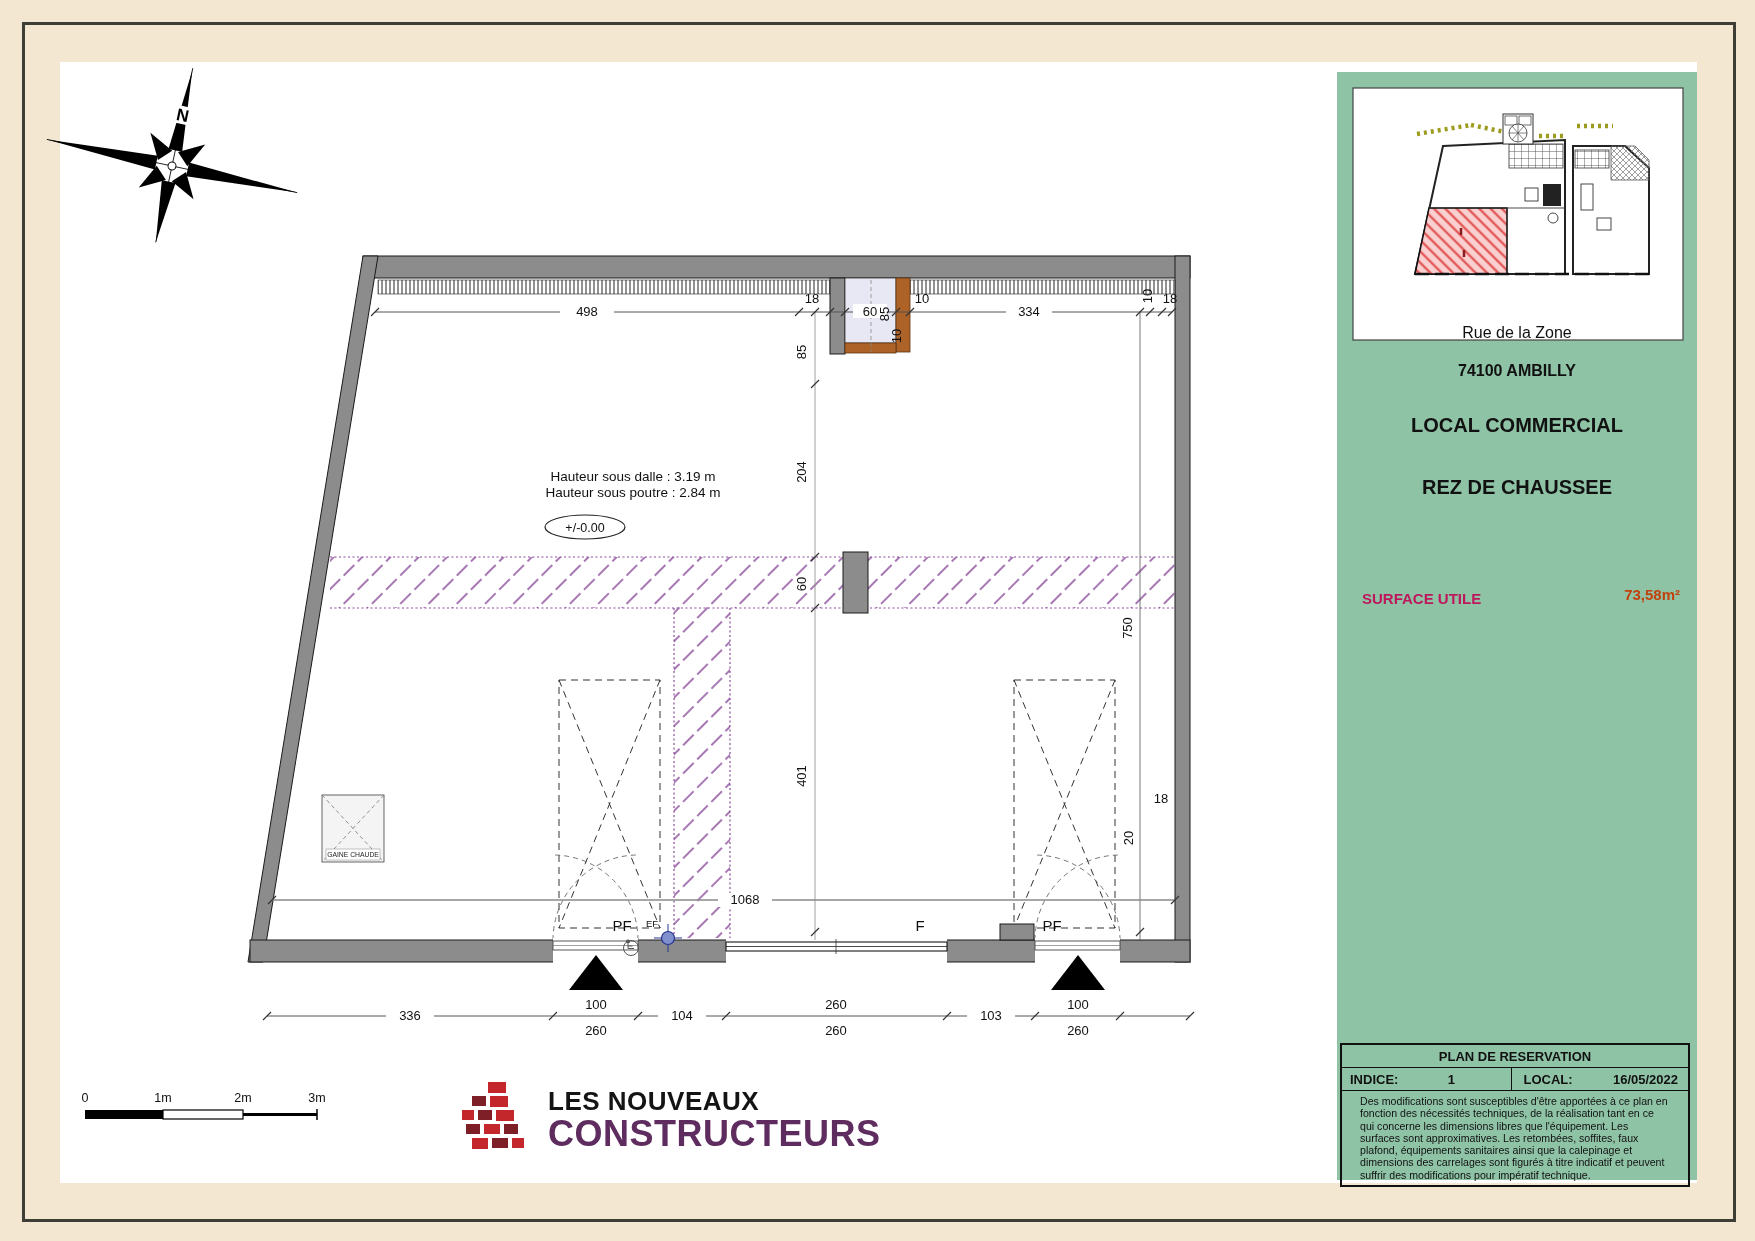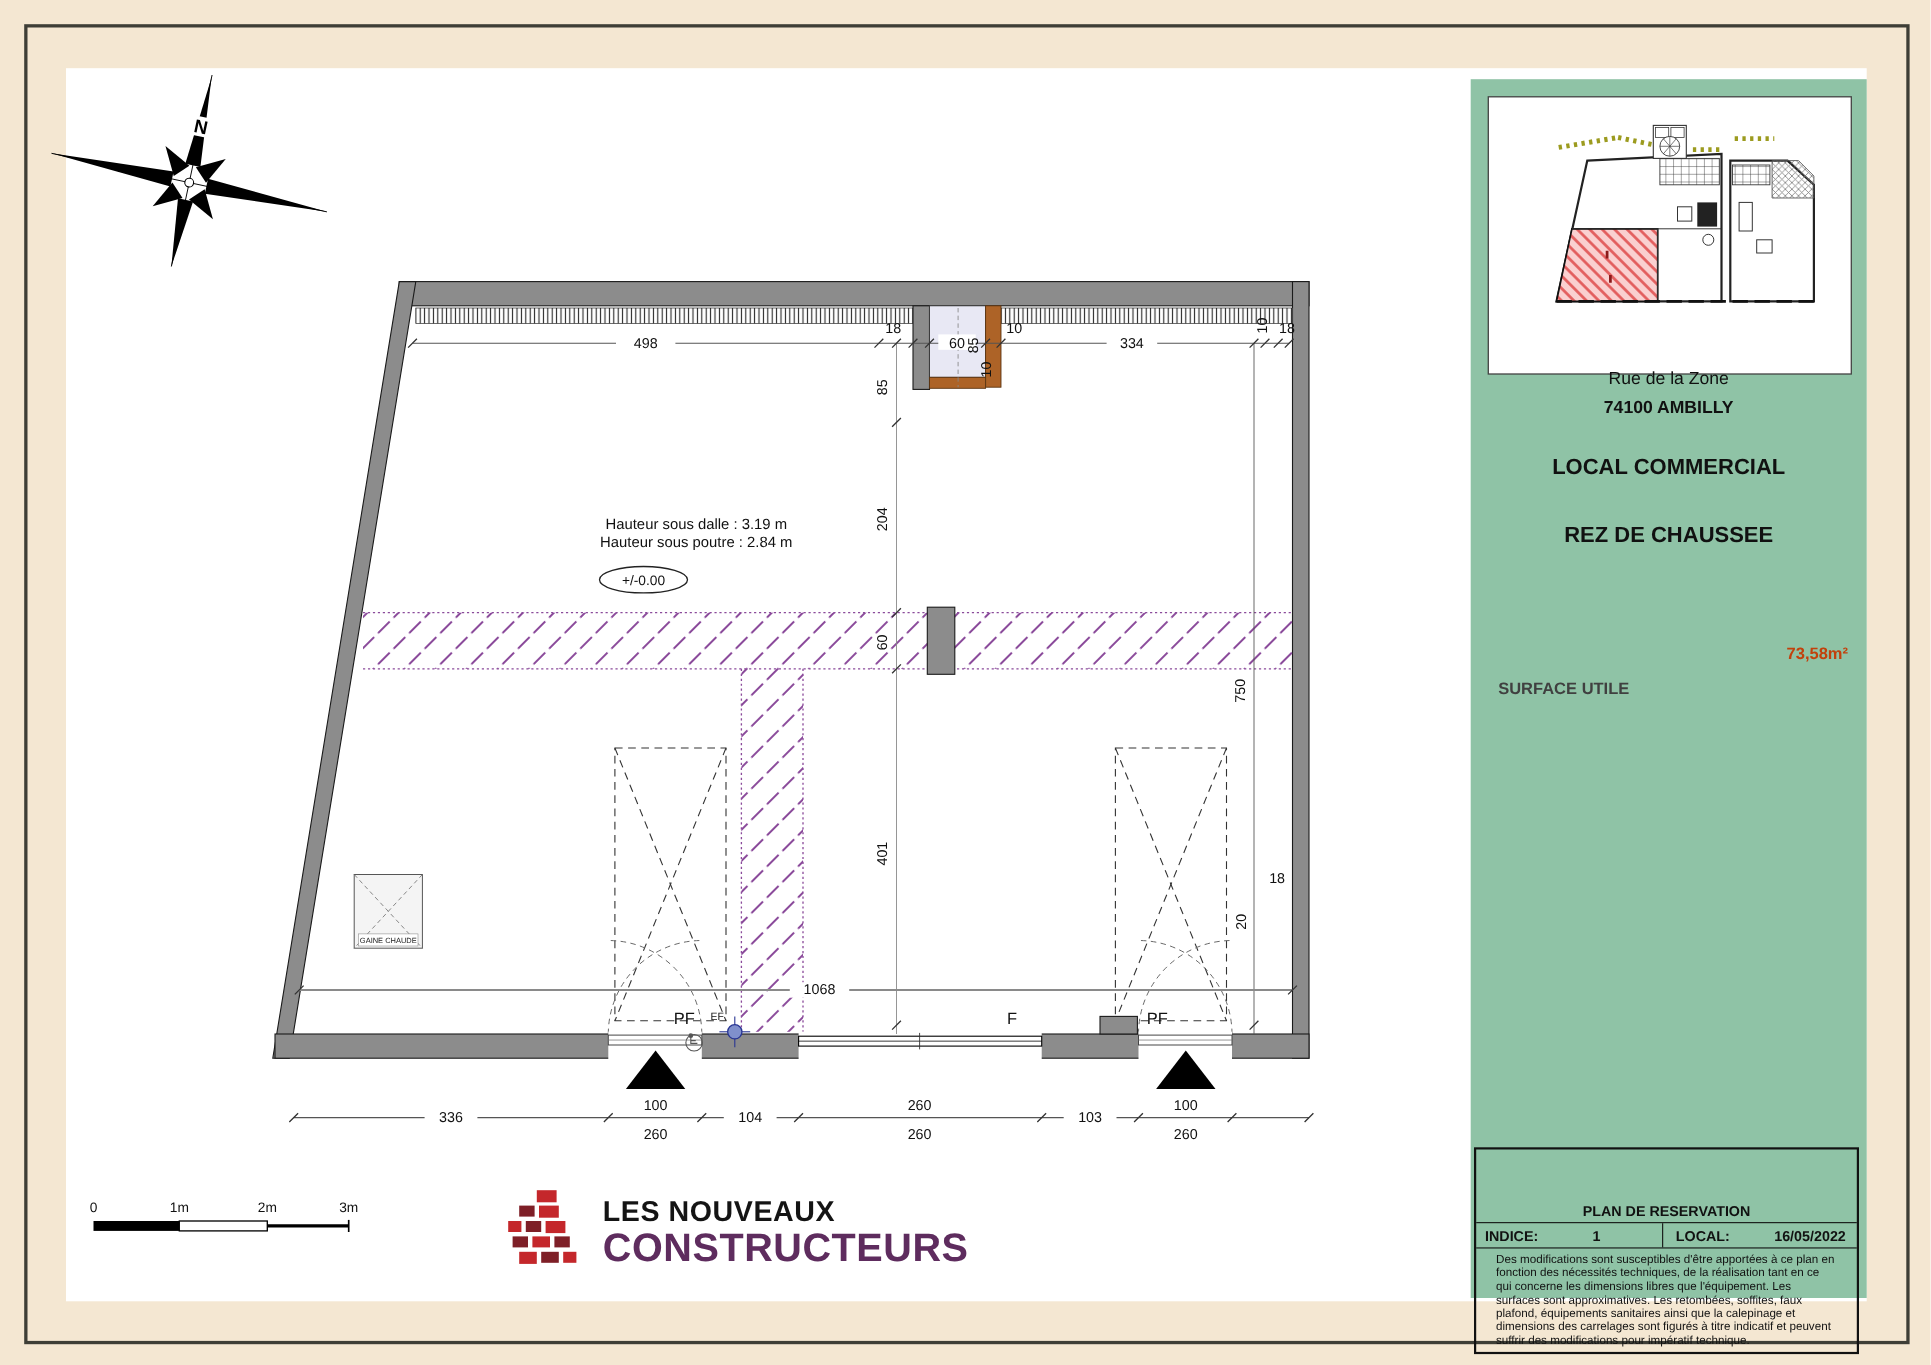--- a/index.html
+++ b/index.html
@@ -6,28 +6,28 @@
   body{width:1755px;height:1241px;position:relative;background:#F4E7D2;font-family:"Liberation Sans",sans-serif;overflow:hidden;}
   .abs{position:absolute;}
   .frame-border{left:22px;top:22px;width:1708px;height:1194px;border:3px solid #3E3E36;}
   .page{left:60px;top:62px;width:1637px;height:1121px;background:#ffffff;}
   .green-panel{left:1337px;top:72px;width:360px;height:1108px;background:#8FC3A6;}
   .gfx{left:0;top:0;width:1755px;height:1241px;pointer-events:none;}
   .title-block{left:390px;top:98px;width:600px;text-align:center;}
   .title-main{font-size:34px;font-weight:bold;color:#C01B1B;letter-spacing:.5px;}
   .title-sub{font-size:25px;font-weight:bold;color:#7A1A1A;margin-top:5px;letter-spacing:1px;}
   .sb-text{left:1337px;width:360px;text-align:center;color:#111;}
-  .sb-street{top:336px;font-size:16px;}
+  .sb-street{top:324px;font-size:16px;}
   .sb-city{top:362px;font-size:16px;font-weight:bold;}
   .sb-type{top:414px;font-size:20px;font-weight:bold;}
   .sb-floor{top:476px;font-size:20px;font-weight:bold;}
-  .sb-surf-label{left:1362px;top:618px;font-size:15px;font-weight:bold;color:#404040;}
+  .sb-surf-label{left:1362px;top:590px;font-size:15px;font-weight:bold;color:#be185d;}
   .sb-surf-value{left:1540px;top:586px;width:140px;text-align:right;font-size:15px;font-weight:bold;color:#c2410c;}
   .res-table{left:1340px;top:1043px;width:346px;border:2px solid #111;color:#111;background:transparent;}
-  .res-head{border-bottom:1.5px solid #111;text-align:center;font-weight:bold;font-size:13px;padding:4px 0 3px 0;margin-top:44px;}
+  .res-head{border-bottom:1.5px solid #111;text-align:center;font-weight:bold;font-size:13px;padding:4px 0 3px 0;}
   .res-row{display:flex;border-bottom:1.5px solid #111;font-size:13px;font-weight:bold;}
   .res-cell-l{width:50%;border-right:1.5px solid #111;display:flex;padding:4px 6px 3px 8px;}
   .res-cell-r{width:50%;display:flex;padding:4px 10px 3px 12px;}
   .res-val{flex:1;text-align:center;}
   .res-val-r{flex:1;text-align:right;}
   .res-para{font-size:10.6px;line-height:12.3px;padding:4px 18px;color:#111;}
   .logo-text{left:548px;top:1088px;line-height:1.05;}
   .logo-l1{font-size:26px;font-weight:800;color:#141414;letter-spacing:.5px;}
   .logo-l2{font-size:36px;font-weight:800;color:#5E2C5E;letter-spacing:.5px;}
   svg text{font-family:"Liberation Sans",sans-serif;}

